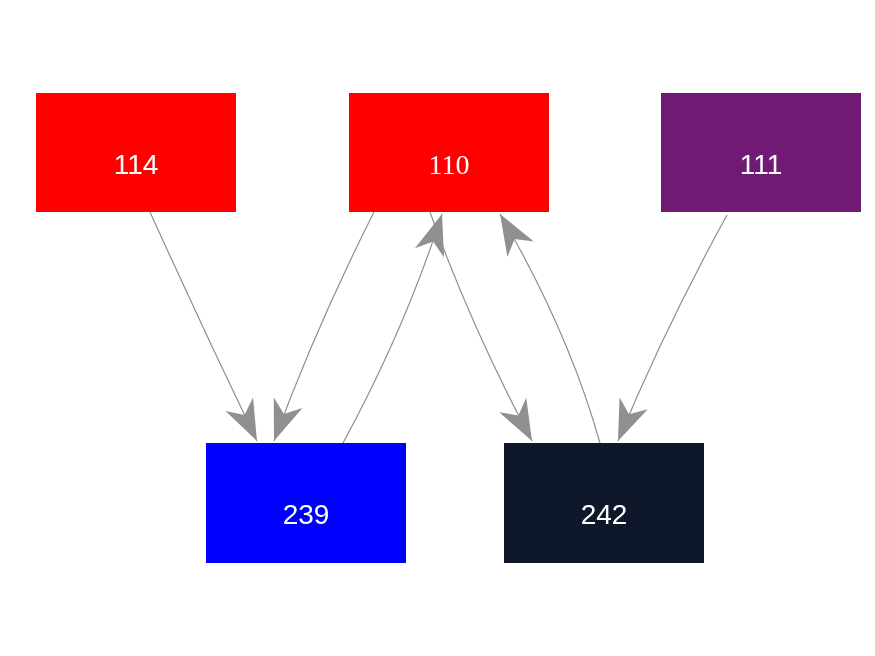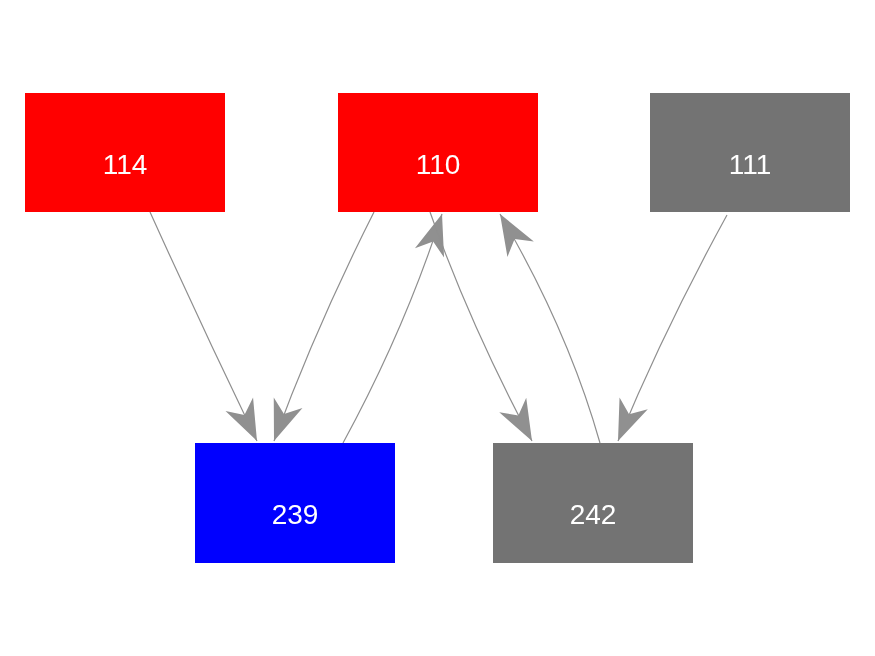--- a/index.html
+++ b/index.html
@@ -26,20 +26,21 @@
     position: absolute;
     box-sizing: border-box;
     display: flex;
     align-items: center;
     justify-content: center;
     padding-top: 24px;
     color: #ffffff;
     font-size: 28px;
     line-height: 1;
     user-select: none;
+    margin-left: 11px;
   }
   .node-114 { left: 25px;  top: 93px;  width: 200px; height: 119px; }
   .node-110 { left: 338px; top: 93px;  width: 200px; height: 119px; }
   .node-111 { left: 650px; top: 93px;  width: 200px; height: 119px; }
   .node-239 { left: 195px; top: 443px; width: 200px; height: 120px; }
   .node-242 { left: 493px; top: 443px; width: 200px; height: 120px; }
 </style>
 </head>
 <body>
 
@@ -59,29 +60,29 @@
       <path d="M430,212 Q471,327 532,441" marker-end="url(#arrowhead)"></path>
       <path d="M600,443 Q568,330 500,214" marker-end="url(#arrowhead)"></path>
       <path d="M727,215 Q665,328 618,441" marker-end="url(#arrowhead)"></path>
     </g>
   </svg>
 
   <div class="node node-114" style="background: rgb(255, 0, 0);">
     <span>114</span>
   </div>
 
-  <div class="node node-110" style="background: rgb(255, 0, 0);">
+  <div class="node node-110" style="background: rgb(255, 0, 0); font-family: Liberation Serif, serif;">
     <span>110</span>
   </div>
 
-  <div class="node node-111" style="background: #737373; text-align: center;">
+  <div class="node node-111" style="background: #701a75; text-align: center;">
     <span>111</span>
   </div>
 
   <div class="node node-239" style="background: rgb(0, 0, 255);">
     <span>239</span>
   </div>
 
-  <div class="node node-242" style="background: #737373; justify-content: center;">
+  <div class="node node-242" style="background: #0f172a; justify-content: center;">
     <span>242</span>
   </div>
 
 </div>
 
 </body></html>

